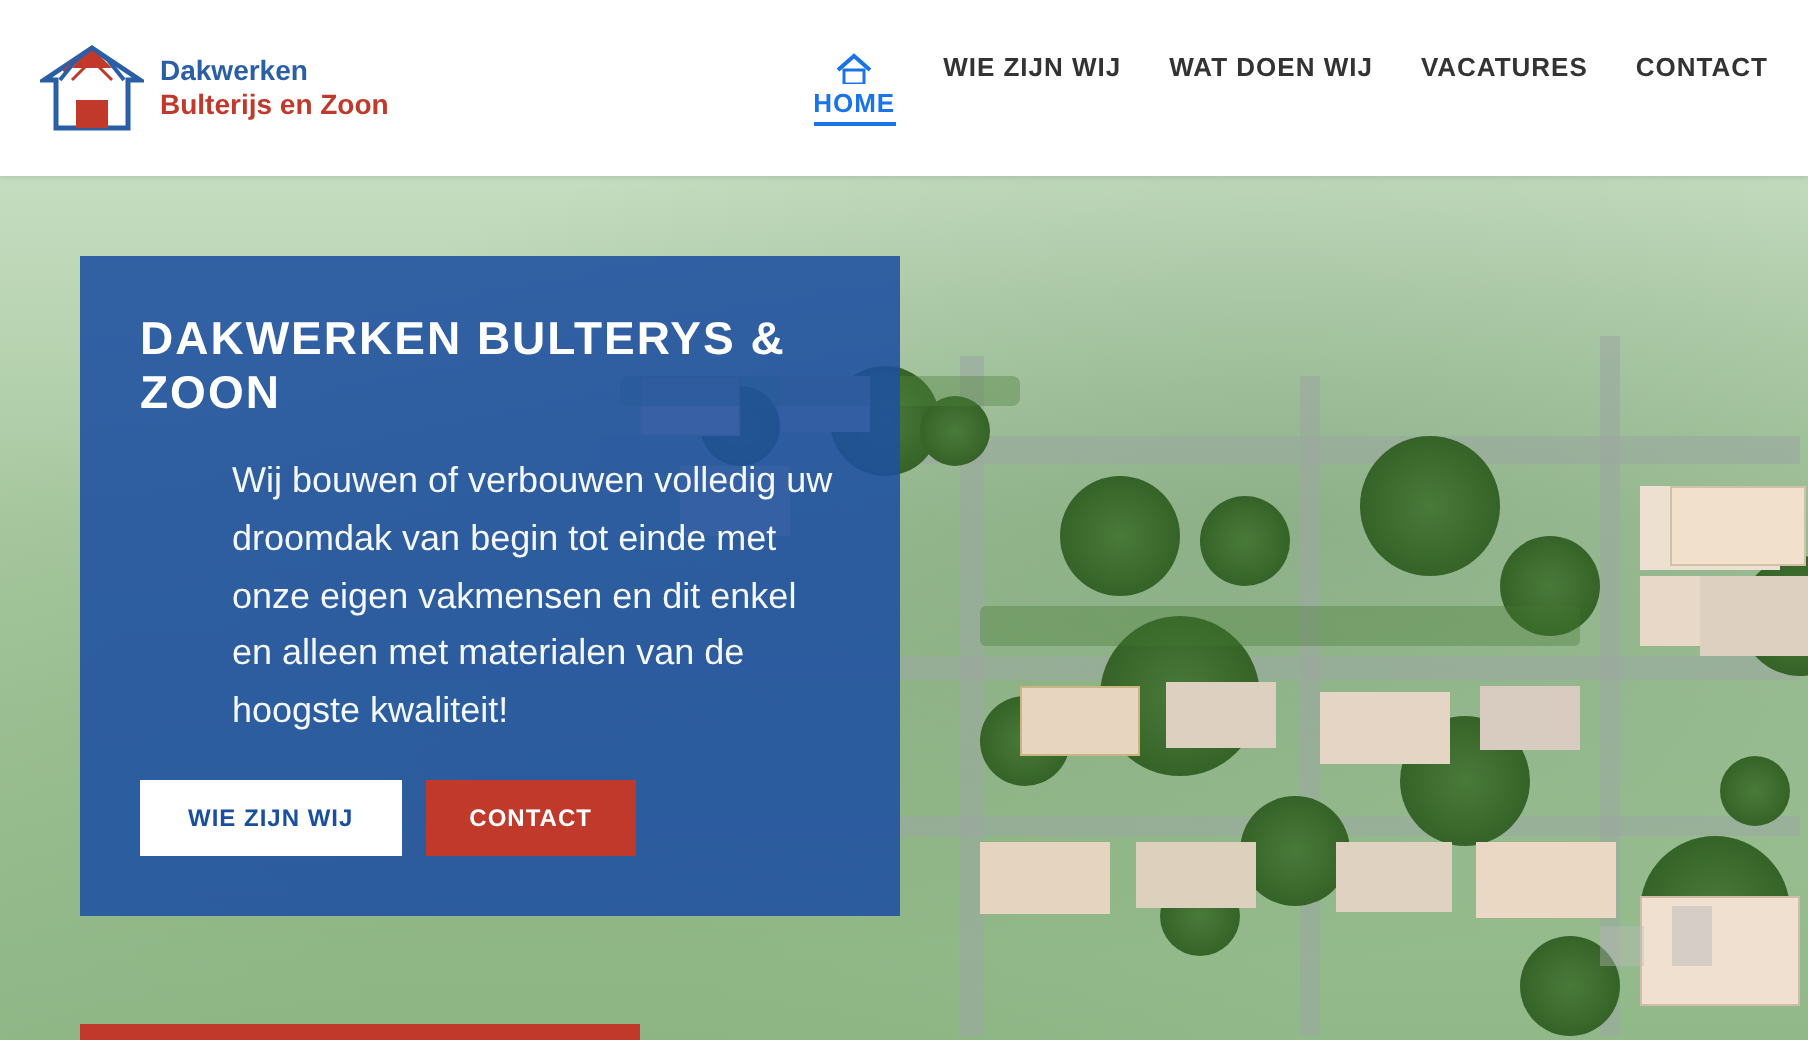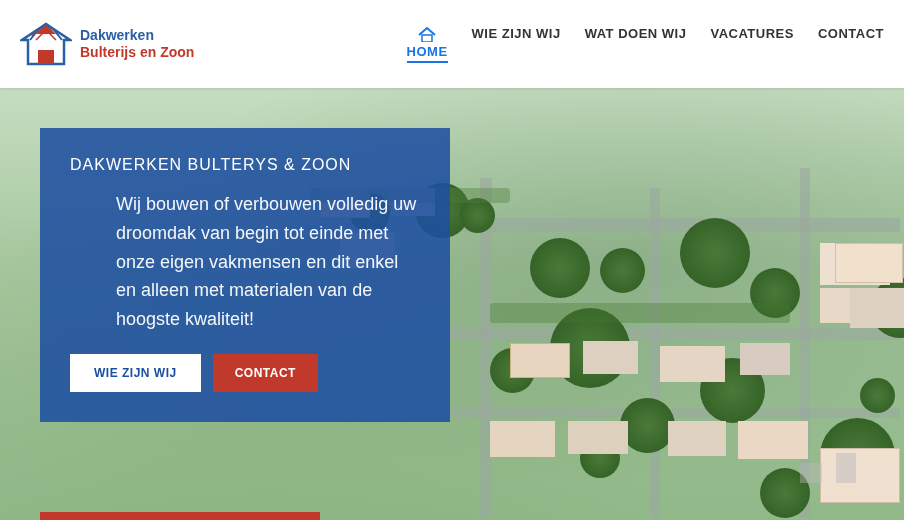--- a/index.html
+++ b/index.html
@@ -150,22 +150,22 @@
       top: 128px;
       left: 40px;
       width: 410px;
       background: rgba(30, 80, 160, 0.88);
       padding: 28px 30px 30px 30px;
       color: white;
       z-index: 5;
     }
 
     .content-box h1 {
-      font-size: 16px;
-      font-weight: normal;
+      font-size: 23px;
+      font-weight: bold;
       letter-spacing: 1px;
       margin-bottom: 16px;
       color: white;
       text-transform: uppercase;
     }
 
     .content-box p {
       font-size: 18px;
       line-height: 1.6;
       margin-bottom: 14px;

